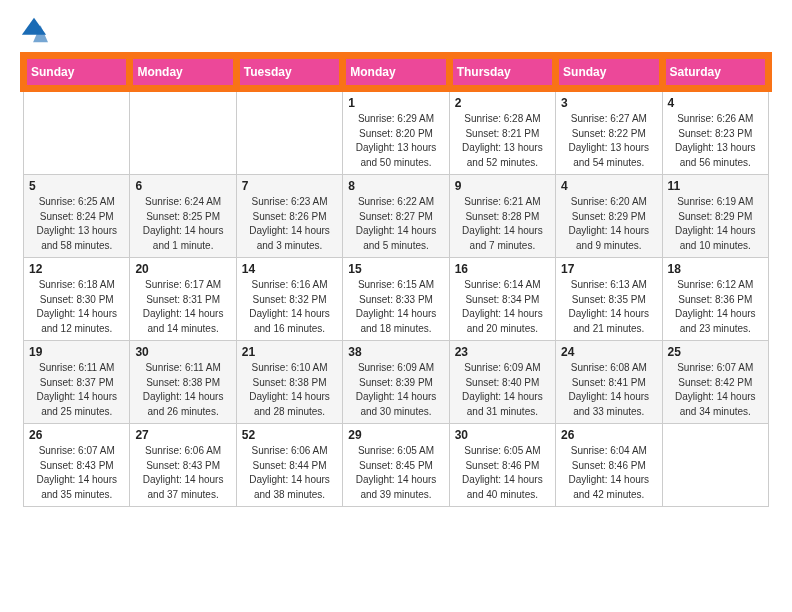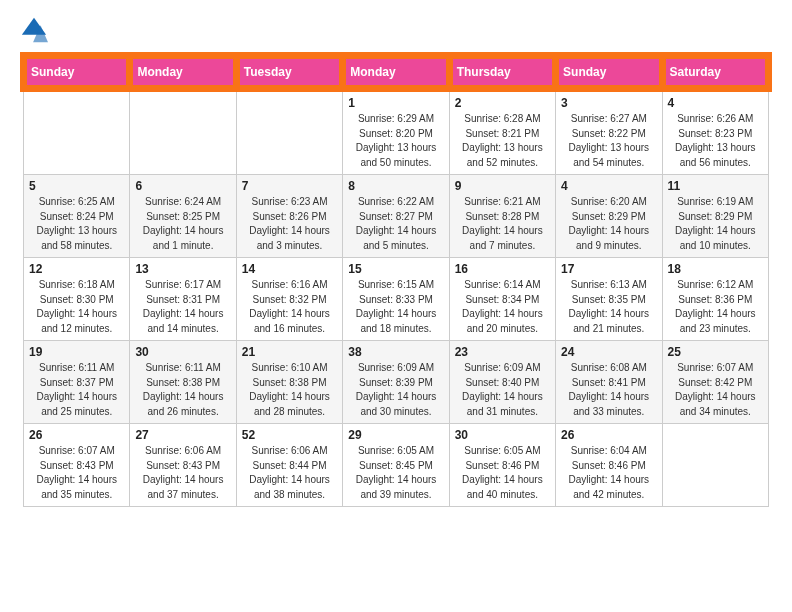--- a/index.html
+++ b/index.html
@@ -179,21 +179,21 @@
           <span class="day-num">11</span>
           <div class="cell-info">Sunrise: 6:19 AM<br>Sunset: 8:29 PM<br>Daylight: 14 hours and 10 minutes.</div>
         </td>
       </tr>
       <tr>
         <td>
           <span class="day-num">12</span>
           <div class="cell-info">Sunrise: 6:18 AM<br>Sunset: 8:30 PM<br>Daylight: 14 hours and 12 minutes.</div>
         </td>
         <td>
-          <span class="day-num">13</span>
+          <span class="day-num">20</span>
           <div class="cell-info">Sunrise: 6:17 AM<br>Sunset: 8:31 PM<br>Daylight: 14 hours and 14 minutes.</div>
         </td>
         <td>
           <span class="day-num">14</span>
           <div class="cell-info">Sunrise: 6:16 AM<br>Sunset: 8:32 PM<br>Daylight: 14 hours and 16 minutes.</div>
         </td>
         <td>
           <span class="day-num">15</span>
           <div class="cell-info">Sunrise: 6:15 AM<br>Sunset: 8:33 PM<br>Daylight: 14 hours and 18 minutes.</div>
         </td>

